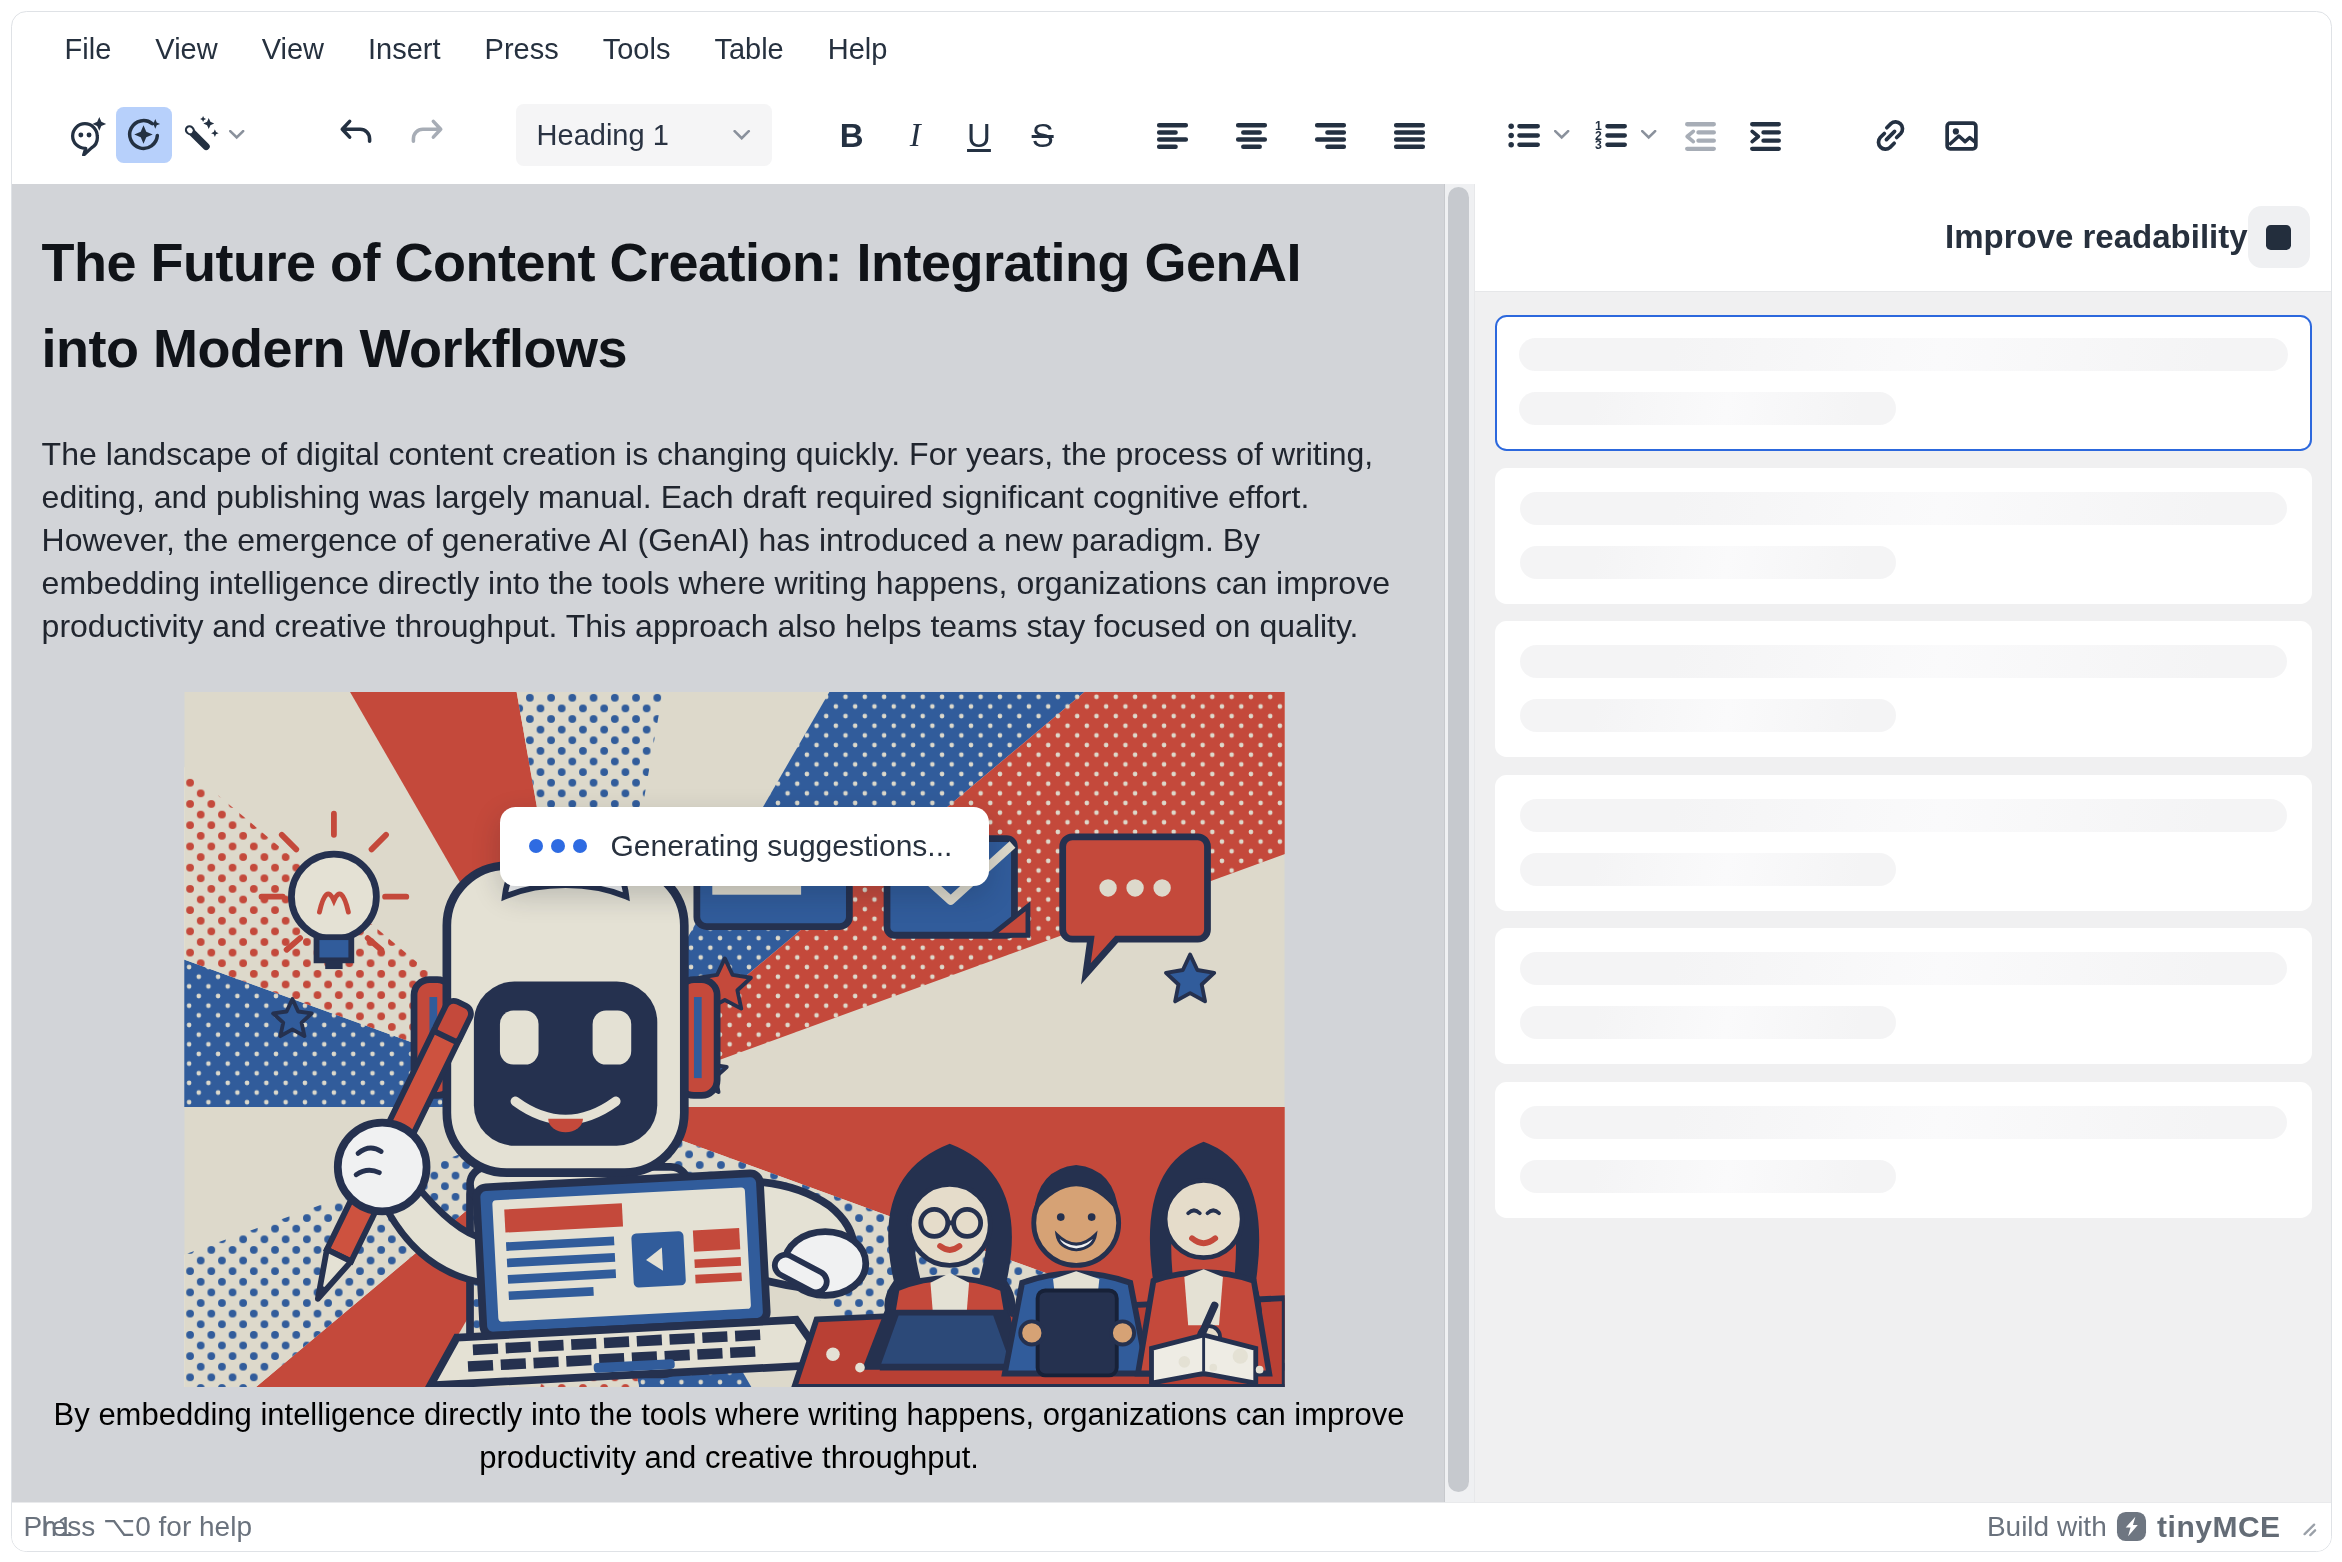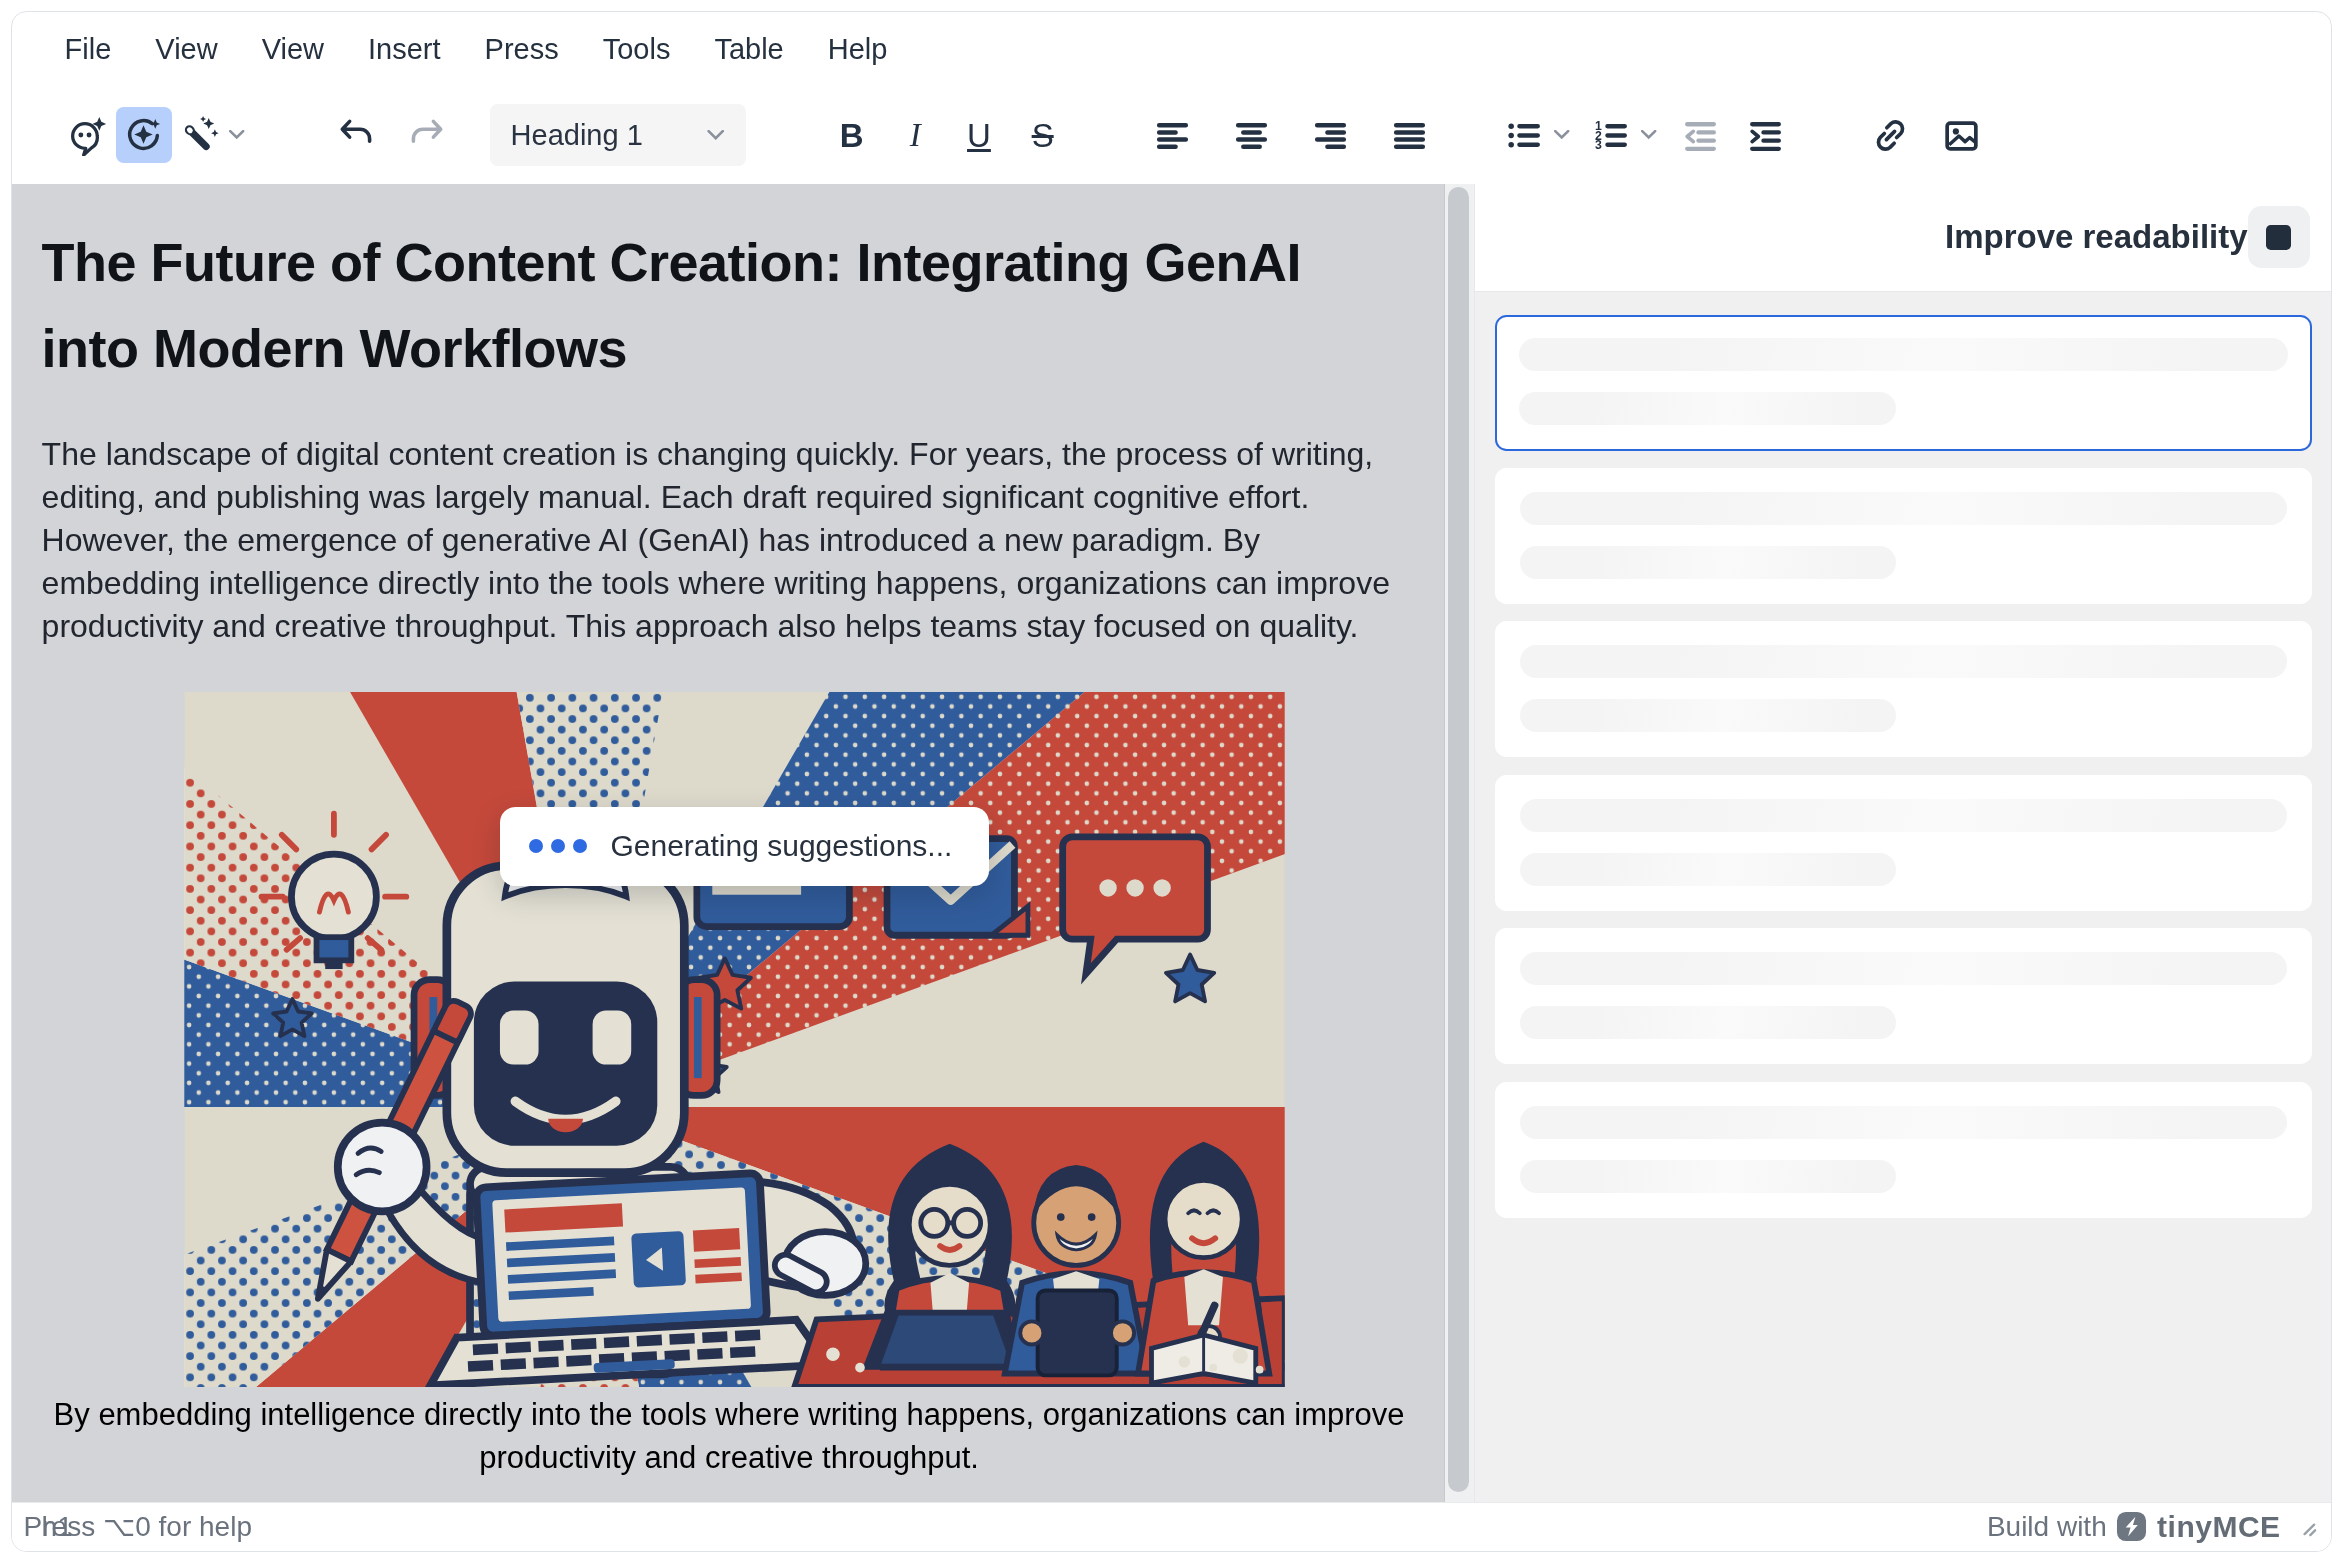--- a/index.html
+++ b/index.html
@@ -124,21 +124,21 @@
           <path d="M13 7L6 14.5 13 22 M6 14.5H23a9 9 0 0 1 9 9V26" fill="none" stroke="#243142" stroke-width="3.4" stroke-linecap="round" stroke-linejoin="round"></path>
         </svg>
       </div>
       <div class="tb-btn" style="margin-left:13.5px">
         <svg width="42" height="42" viewBox="0 0 40 40">
           <path d="M27 7l7 7.5L27 22 M34 14.5H17a9 9 0 0 0-9 9V26" fill="none" stroke="#a7adb6" stroke-width="3.4" stroke-linecap="round" stroke-linejoin="round"></path>
         </svg>
       </div>
     </div>
 
-    <div class="tb" style="left:478px">
+    <div class="tb" style="left:504px">
       <div class="select">
         <span class="val">Heading 1</span>
         <svg width="17.4" height="10.6" viewBox="0 0 14 9">
           <path d="M1 1l6 6 6-6" fill="none" stroke="#8a919c" stroke-width="2.2" stroke-linecap="round"></path>
         </svg>
       </div>
     </div>
 
     <div class="tb" style="left:812px">
       <div class="tb-btn">

